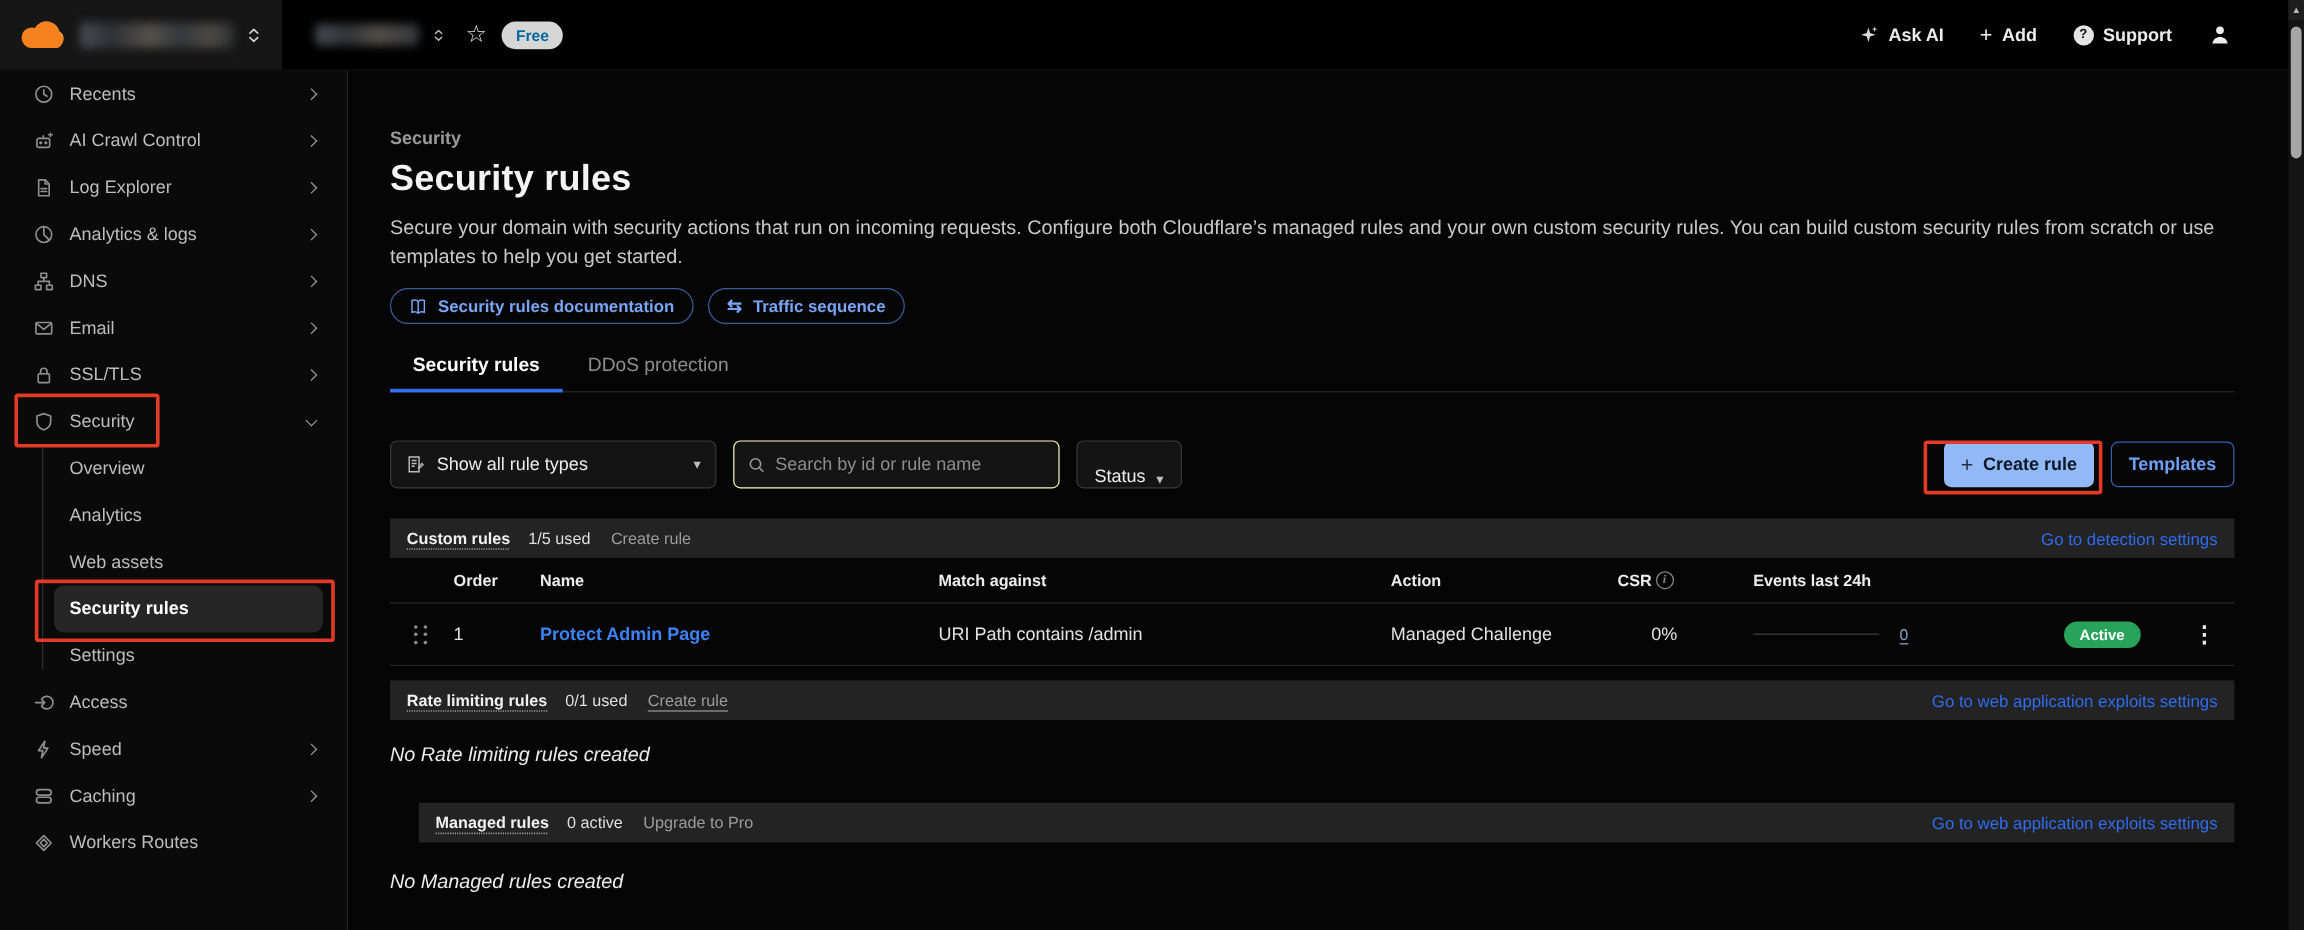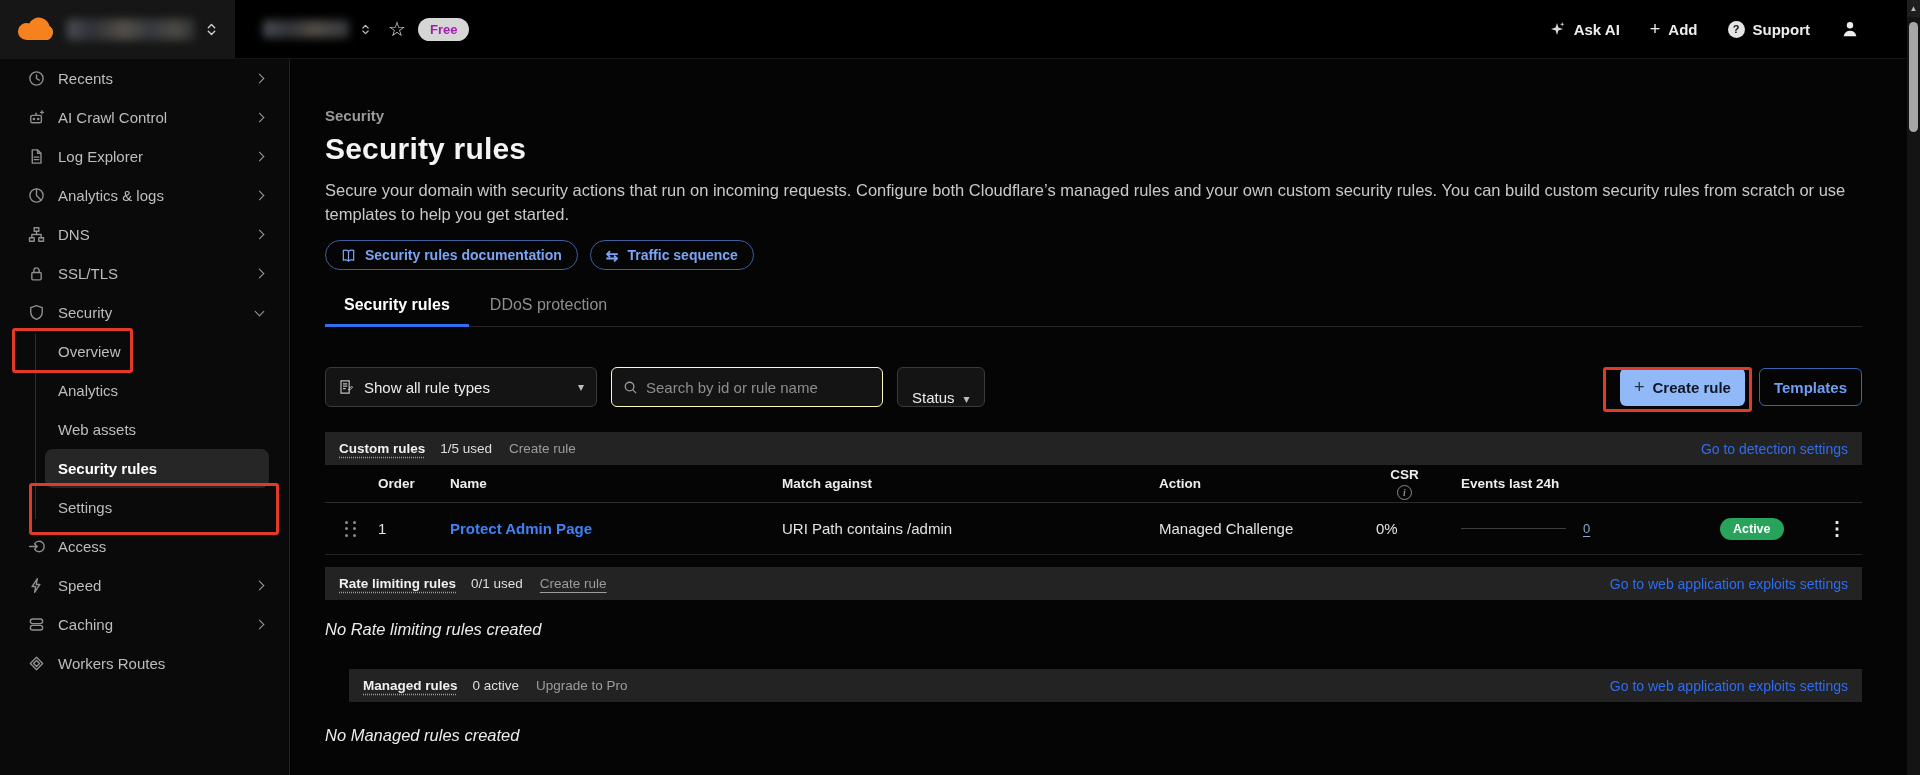--- a/index.html
+++ b/index.html
@@ -12,21 +12,21 @@
 
   
   .topbar { height:59px; background:#000; display:flex; align-items:center; padding-right:60px; border-bottom:1px solid #151515; }
   .topbar-left { width:235px; height:100%; background:#161616; display:flex; align-items:center; gap:11px; padding:0 12px 0 16px; cursor:pointer; }
   .blur-chip { border-radius:3px; filter:blur(4px); }
   .blur-acct { width:128px; height:21px; background:linear-gradient(90deg,#4a4e55,#2e3136 20%,#55504a 45%,#34383d 65%,#4e4a44 85%,#2c2f34); }
   .blur-domain { width:86px; height:18px; background:linear-gradient(90deg,#474b52,#303338 30%,#514c46 60%,#33363b); }
   .updown { flex:none; display:flex; }
   .topbar-center { display:flex; align-items:center; gap:12px; margin-left:28px; }
   .star-icon { font-size:20px; color:#e3e3e3; line-height:1; cursor:pointer; margin-left:18px; }
-  .free-badge { background:#d6d6d6; color:#a21caf; font-size:13px; font-weight:bold; border-radius:999px; padding:4px 12px; }
+  .free-badge { background:#d6d6d6; color:#0369a1; font-size:13px; font-weight:bold; border-radius:999px; padding:4px 12px; }
   .topbar-right { margin-left:auto; display:flex; align-items:center; gap:30px; }
   .tb-btn { display:flex; align-items:center; gap:8px; color:#ededed; font-size:15px; font-weight:bold; cursor:pointer; }
   .q-circle { width:17px; height:17px; border-radius:50%; background:#e4e4e4; color:#101010; font-size:11px; font-weight:bold; display:flex; align-items:center; justify-content:center; }
   .plus-glyph { font-size:18px; font-weight:normal; line-height:1; }
 
   
   .body-row { display:flex; height:716px; }
 
   
   .sidebar { width:290px; flex:none; background:#0a0a0a; border-right:1px solid #232323; padding-top:0; }
@@ -73,21 +73,21 @@
   .section-bar { margin-top:25px; height:33px; background:#232323; display:flex; align-items:center; padding:0 14px; font-size:13.5px; }
   .bar-title { font-weight:bold; color:#f0f0f0; text-decoration:underline dotted #9a9a9a; text-underline-offset:4px; }
   .bar-count { color:#dfdfdf; margin-left:15px; }
   .bar-action { color:#9c9c9c; margin-left:17px; cursor:pointer; }
   .bar-action.underlined { text-decoration:underline; text-underline-offset:4px; }
   .bar-link { margin-left:auto; color:#2f6cf0; font-size:14px; cursor:pointer; }
 
   .t-head, .t-row { display:grid; grid-template-columns:33px 72px 332px 377px 189px 113px 259px 107px 1fr; align-items:center; padding-left:20px; }
   .t-head { height:38px; border-bottom:1px solid #2c2c2c; font-size:13.5px; font-weight:bold; color:#ededed; }
   .t-row { height:52px; border-bottom:1px solid #242424; font-size:15px; color:#e3e3e3; }
-  .csr-head { display:flex; align-items:center; gap:3px;flex-direction:column; }
+  .csr-head { display:flex; align-items:center; gap:3px; }
   .info-i { width:15px; height:15px; border-radius:50%; border:1.2px solid #8a8a8a; color:#8a8a8a; font-size:10px; font-style:italic; font-family:"Liberation Serif",serif; display:inline-flex; align-items:center; justify-content:center; }
   .drag-dots { display:grid; grid-template-columns:3px 3px; gap:3.5px 5px; width:11px; cursor:grab; }
   .drag-dots span { width:3px; height:3px; border-radius:50%; background:#8d8d8d; }
   .rule-name { color:#3d82f6; font-weight:bold; cursor:pointer; }
   .csr-val { padding-left:28px; }
   .events-cell { display:flex; align-items:center; gap:17px; }
   .spark-line { width:105px; border-bottom:1.5px solid #3f3f3f; height:0; }
   .spark-val { color:#8fa7c9; font-size:13px; text-decoration:underline; text-underline-offset:3px; cursor:pointer; }
   .badge-active { display:inline-block; background:#28a35c; color:#fff; font-size:12.5px; font-weight:bold; border-radius:999px; padding:4px 13px; }
   .kebab { font-size:19px; font-weight:bold; color:#e8e8e8; cursor:pointer; width:20px; text-align:center; }
@@ -228,20 +228,30 @@
               <rect x="5.8" y="1.6" width="4.4" height="3.4"></rect>
               <rect x="1.4" y="11" width="4.4" height="3.4"></rect>
               <rect x="10.2" y="11" width="4.4" height="3.4"></rect>
               <path d="M8 5v3M3.6 11V8h8.8v3"></path>
             </svg>
           </span>
         <span>DNS</span>
         <span class="chev right"></span>
       </div>
 
+      <div class="nav-item">
+        <span class="nav-icon">
+            <svg viewBox="0 0 16 16">
+              <rect x="1.8" y="3.5" width="12.4" height="9" rx="1"></rect>
+              <path d="M2.2 4.2L8 9l5.8-4.8"></path>
+            </svg>
+          </span>
+        <span>Email</span>
+        <span class="chev right"></span>
+      </div>
 
       <div class="nav-item">
         <span class="nav-icon">
             <svg viewBox="0 0 16 16">
               <rect x="3.6" y="7" width="8.8" height="7" rx="1"></rect>
               <path d="M5.5 7V5.2a2.5 2.5 0 0 1 5 0V7"></path>
             </svg>
           </span>
         <span>SSL/TLS</span>
         <span class="chev right"></span>

